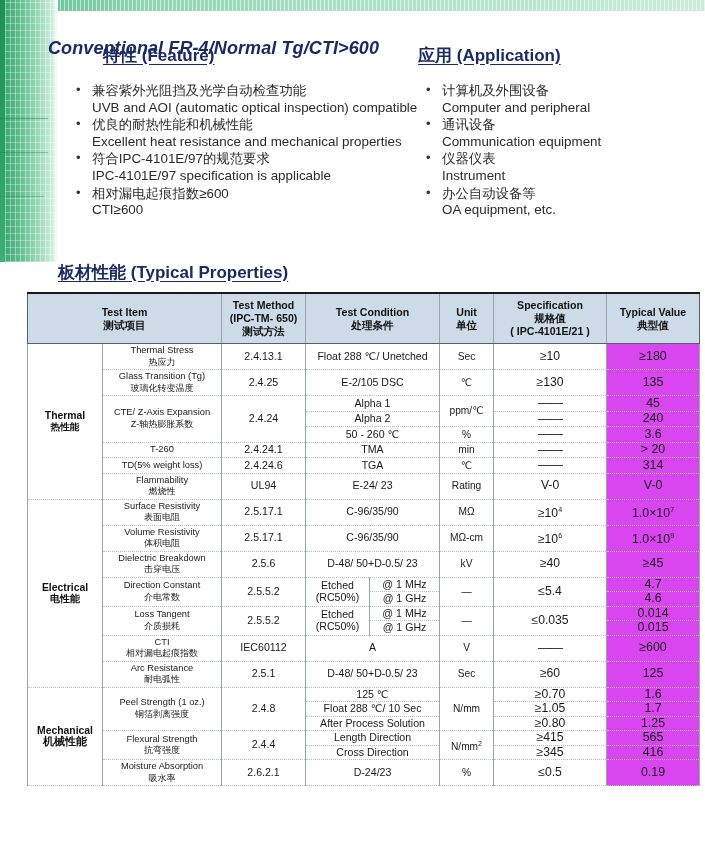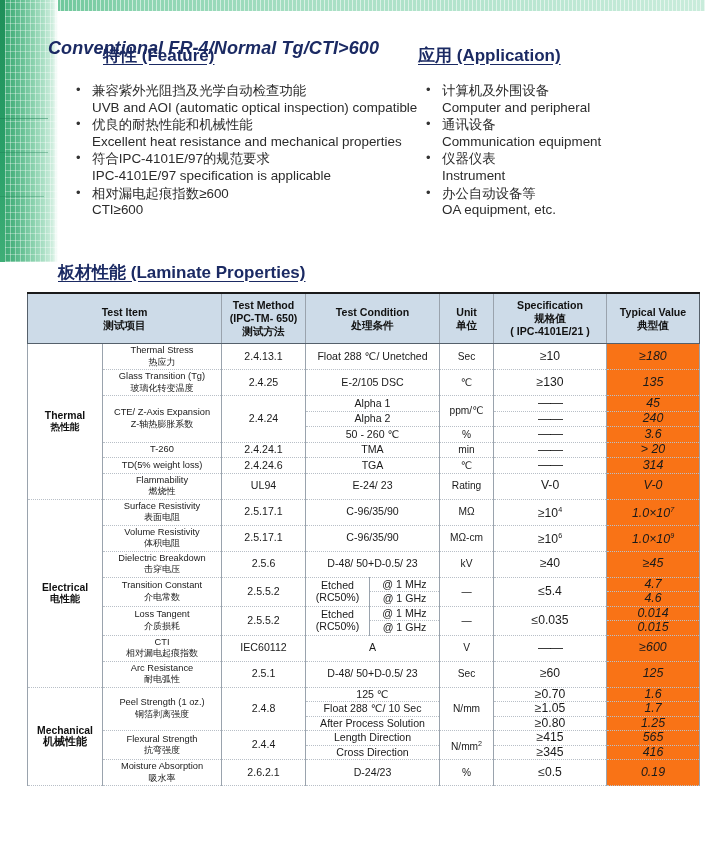--- a/index.html
+++ b/index.html
@@ -99,25 +99,24 @@
   tr.sec-start > td{border-top:1.4px solid #2b2b2b;}
   tr.last-row > td{border-bottom:2.4px solid #1a1a1a;}
   td.group-cell{
     font-size:10.4px;font-weight:bold;color:#111;
     border-left:1.4px solid #55606b;
     border-right:1px solid #8b949d;
     line-height:13px;
   }
   td.item-cell{text-align:center;line-height:11px;margin-top:23px;}
   td.typical{
-    background:#f97316;
+    background:#d946ef;
     font-size:12.4px;
     border-right:1.4px solid #55606b;
     border-left:1.4px solid #55606b;
-    font-style:italic;
   }
   td.spec{font-size:12.2px;}
   td.unit{font-size:10.2px;}
   td.cond{font-size:10.6px;}
   td.method{font-size:10.6px;}
   td.nosplit-left{border-right:1px solid #8b949d;}
   .cn{display:block;font-size:9px;}
   .en{display:block;}
   sup{font-size:7.2px;vertical-align:super;}
   .dash{font-size:13px;letter-spacing:-1px;}
@@ -167,21 +166,21 @@
     <li class="bullet-item">
       <span class="b-cn">仪器仪表</span>
       <span class="b-en">Instrument</span>
     </li>
     <li class="bullet-item">
       <span class="b-cn">办公自动设备等</span>
       <span class="b-en">OA equipment, etc.</span>
     </li>
   </ul>
 
-<div id="table-heading">板材性能 (Laminate Properties)</div>
+<div id="table-heading">板材性能 (Typical Properties)</div>
 
 <table id="prop-table">
   <colgroup>
     <col style="width:75px">
       <col style="width:119px">
       <col style="width:84px">
     <col style="width:64px">
       <col style="width:70px">
       <col style="width:54px">
     <col style="width:113px">
@@ -329,21 +328,21 @@
           <span class="cn">击穿电压</span>
         </td>
         <td class="method">2.5.6</td>
         <td class="cond" colspan="2">D-48/ 50+D-0.5/ 23</td>
         <td class="unit">kV</td>
         <td class="spec">≥40</td>
         <td class="typical">≥45</td>
       </tr>
       <tr>
         <td class="item-cell" rowspan="2">
-          <span class="en">Transition Constant</span>
+          <span class="en">Direction Constant</span>
           <span class="cn">介电常数</span>
         </td>
         <td class="method" rowspan="2">2.5.5.2</td>
         <td class="cond nosplit-left" rowspan="2">
           <div>Etched</div>
           <div>(RC50%)</div>
         </td>
         <td class="cond">@ 1 MHz</td>
         <td class="unit" rowspan="2">—</td>
         <td class="spec" rowspan="2">≤5.4</td>

